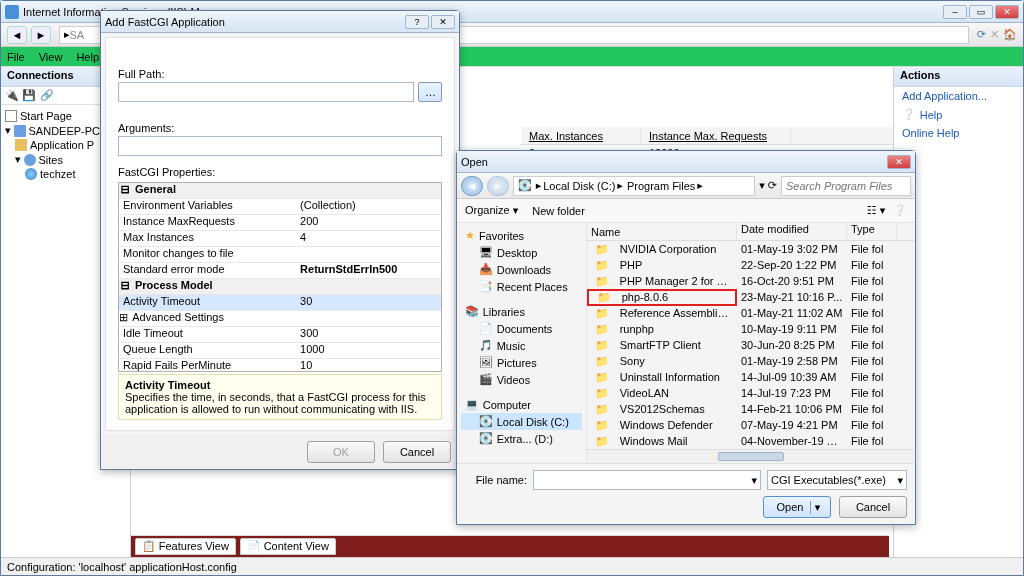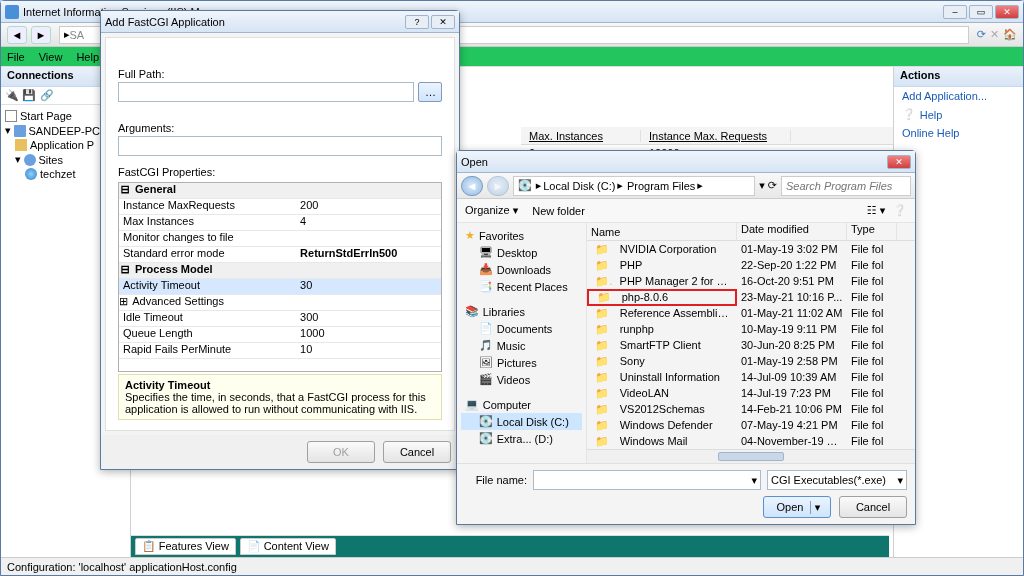--- a/index.html
+++ b/index.html
@@ -30,21 +30,21 @@
 .i-sites{background:#6aa0e0;border-radius:6px;}
 .i-globe{background:radial-gradient(#8fd0ff,#3080c0);border-radius:6px;}
 .center-pane { flex:1; background:#fff; position:relative; }
 .col-hdr { display:flex; background:#f4f4f4; border-bottom:1px solid #ddd; height:18px; align-items:center; }
 .col-hdr span { padding:0 8px; border-right:1px solid #e0e0e0;text-decoration:underline; }
 .data-row { display:flex; padding:2px 0; }
 .data-row span { padding:0 8px; }
 .actions-pane { width:130px; border-left:1px solid #d0d0d0; background:#fff; }
 .actions-pane .flink { color:#1a5bb8; padding:3px 8px; display:flex; align-items:center; gap:4px; cursor:pointer; }
 .statusbar { height:18px; background:#f0f0f0; border-top:1px solid #ccc; padding:1px 6px; display:flex; align-items:center; }
-.tabs { position:absolute; bottom:0; left:0; right:4px; height:22px; background:#0f766e; border-top:1px solid #ddd; display:flex; align-items:center; padding:0 4px; gap:4px;}
+.tabs { position:absolute; bottom:0; left:0; right:4px; height:22px; background:#7f1d1d; border-top:1px solid #ddd; display:flex; align-items:center; padding:0 4px; gap:4px;}
 .tabs .tab { background:#fff; border:1px solid #ccc; padding:1px 6px; border-radius:2px 2px 0 0;}
 
 .dlg-fastcgi { left:100px; top:10px; width:360px; background:#f4f4f4; }
 .dlg-body { padding:10px 12px; background:#fff; border:1px solid #e0e0e0; margin:4px;}
 .lbl { margin:20px 0 2px; }
 .tbox { width:100%; height:20px; border:1px solid #abc; background:#fff; padding:1px 3px; }
 .browse { width:24px; height:20px; border:1px solid #89b; background:linear-gradient(#eaf4ff,#cfe4fb); border-radius:2px; text-align:center; }
 .prop-grid { border:1px solid #b0b0b0; background:#fff; margin-top:4px; height:190px; overflow:hidden; }
 .pg-row { display:flex; border-bottom:1px solid #e8e8e8; height:16px; }
 .pg-row .k { width:55%; padding:0 4px; } .pg-row .v { width:45%; padding:0 4px; }
@@ -192,20 +192,24 @@
     </div>
     <div class="lbl">Arguments:</div>
     <input class="tbox" style="">
     <div class="lbl" style="margin-top:10px">FastCGI Properties:</div>
     <div class="prop-grid">
       <div class="pg-row pg-cat">
           <span class="exp">⊟</span>
           <span class="k">General</span>
         </div>
       <div class="pg-row">
+          <span class="k">Environment Variables</span>
+          <span class="v">(Collection)</span>
+        </div>
+      <div class="pg-row">
           <span class="k">Instance MaxRequests</span>
           <span class="v">200</span>
         </div>
       <div class="pg-row">
           <span class="k">Max Instances</span>
           <span class="v">4</span>
         </div>
       <div class="pg-row">
           <span class="k">Monitor changes to file</span>
           <span class="v"></span>

